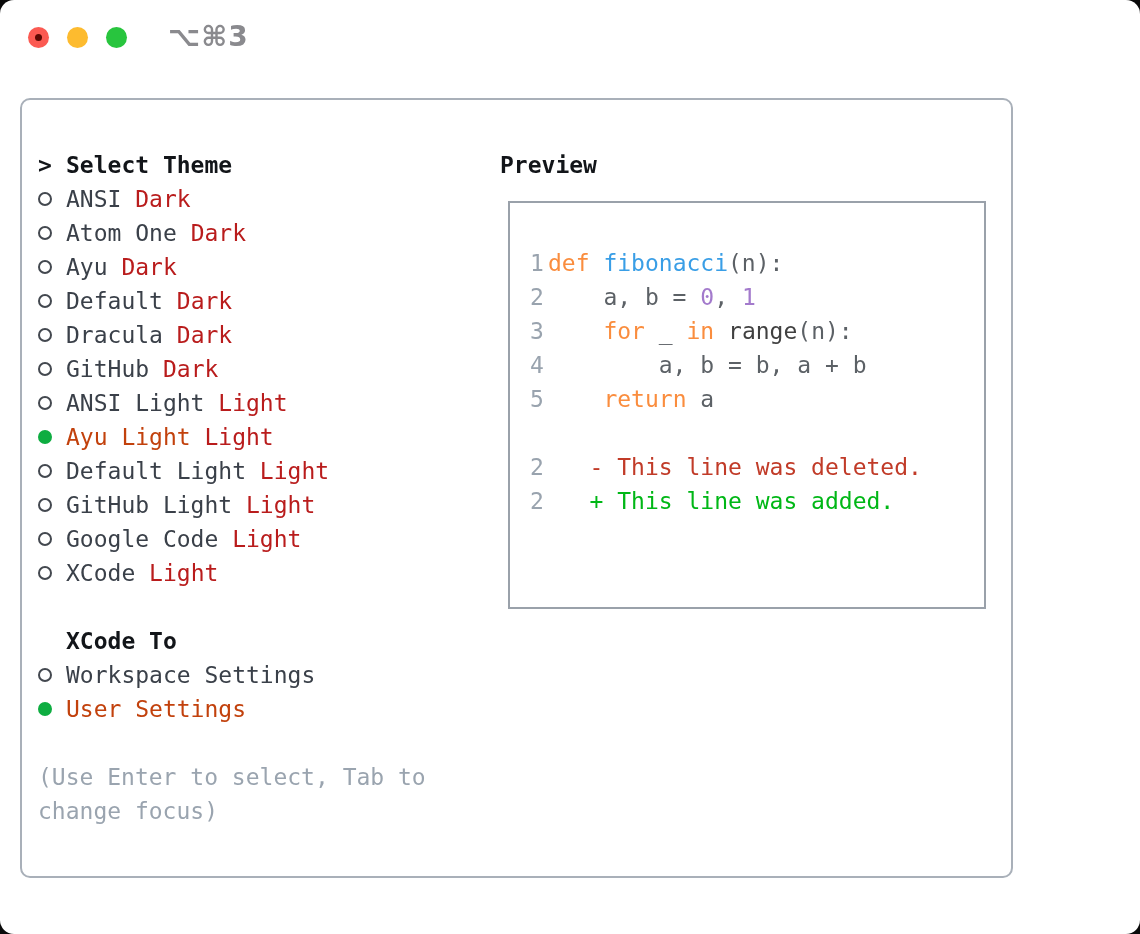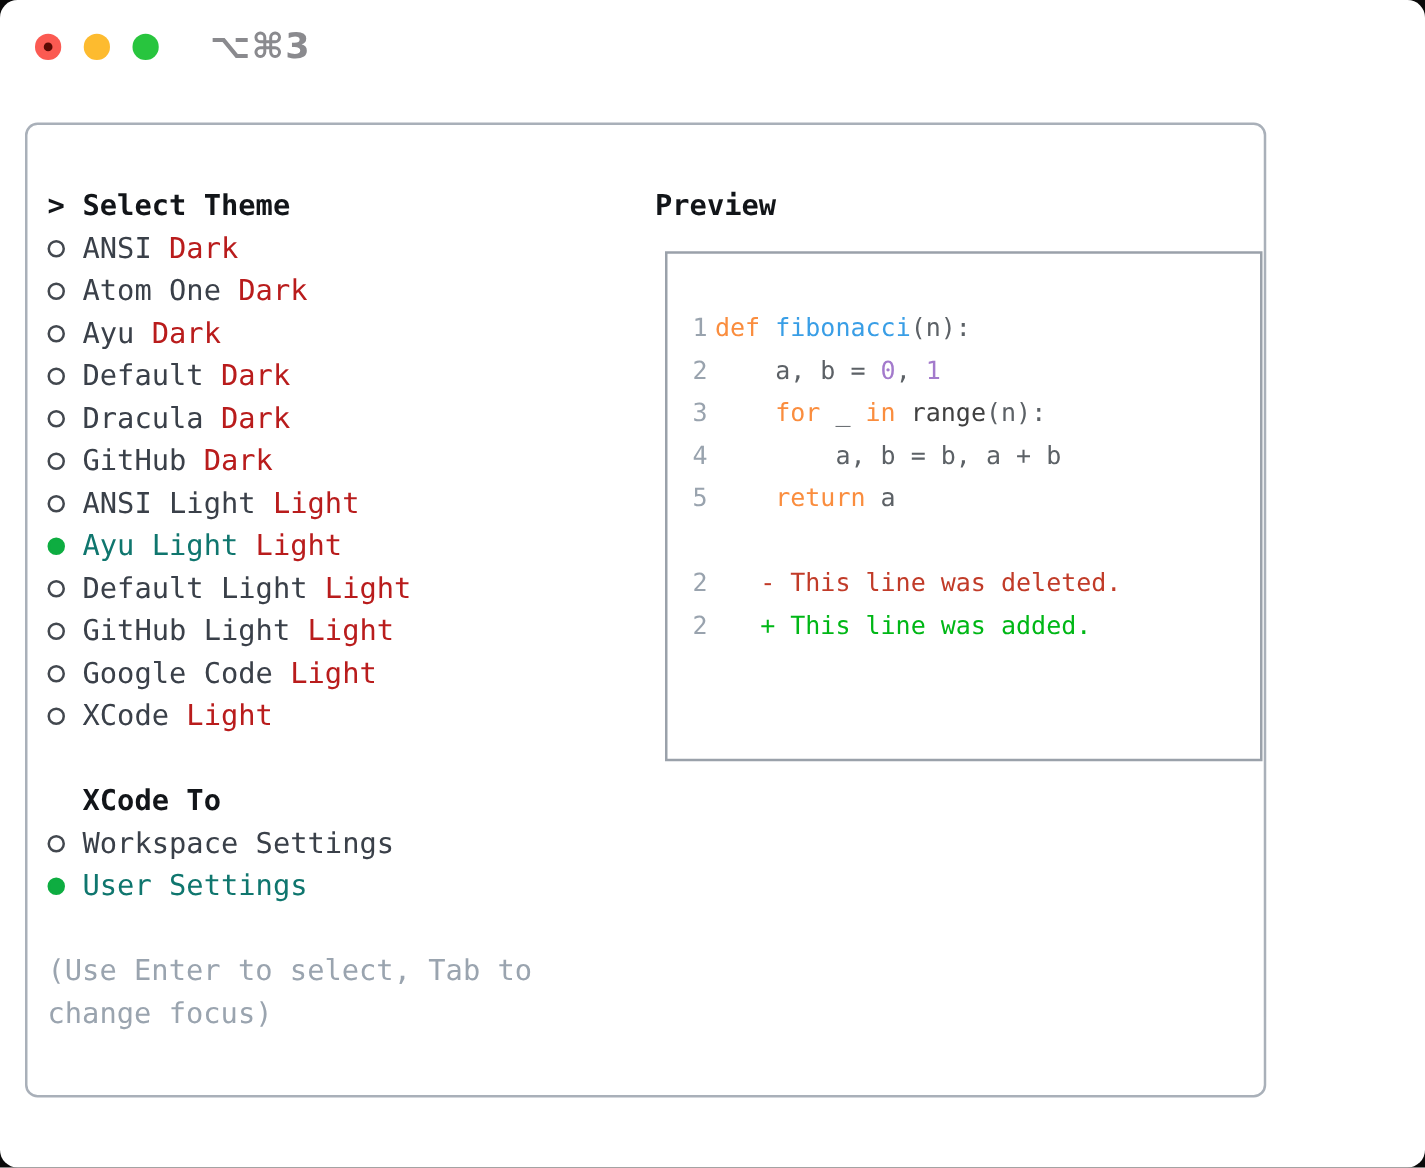--- a/index.html
+++ b/index.html
@@ -25,29 +25,29 @@
 
   
   .left-col{position:absolute;left:16px;top:48px;font-size:23px;color:#3A4049;}
   .row{height:34px;display:flex;align-items:center;white-space:pre;}
   .marker{width:28px;display:flex;align-items:center;flex:none;}
   .radio{width:10px;height:10px;border:2px solid #43484F;border-radius:50%;}
   .radio.sel{background:#0EAD41;border-color:#0EAD41;}
   .prompt{font-weight:bold;color:#121519;}
   .hdr{font-weight:bold;color:#121519;}
   .opt-name{color:#3A4049;}
-  .opt-name.sel{color:#0f766e;}
+  .opt-name.sel{color:#c2410c;}
   .opt-tag{color:#b91c1c;margin-left:1ch;}
   .hint{color:#9AA4AF;}
 
   
-  .right-col{position:absolute;left:502px;top:48px;font-size:23px;}
+  .right-col{position:absolute;left:478px;top:48px;font-size:23px;}
   .preview-box{margin-top:19px;margin-left:8px;width:478px;height:408px;box-sizing:border-box;
        border:2px solid #9AA1AA;background:#fff;padding:47px 0 0 20px;overflow:hidden;}
-  .crow{height:34px;white-space:pre;font-size:20px;}
+  .crow{height:34px;white-space:pre;font-size:23px;}
   .ln{display:inline-block;width:18px;color:#99A3AE;}
   .c-kw{color:#FA8D3E;}  .c-fn{color:#399EE6;}  .c-num{color:#A37ACC;}
   .c-bi{color:#404040;}  .c-fg{color:#5C6166;}  .c-ctx{color:#8F99A3;}
   .c-del{color:#C13B28;} .c-add{color:#00B716;}
 </style>
 </head>
 <body>
 
 <div class="window">
 

